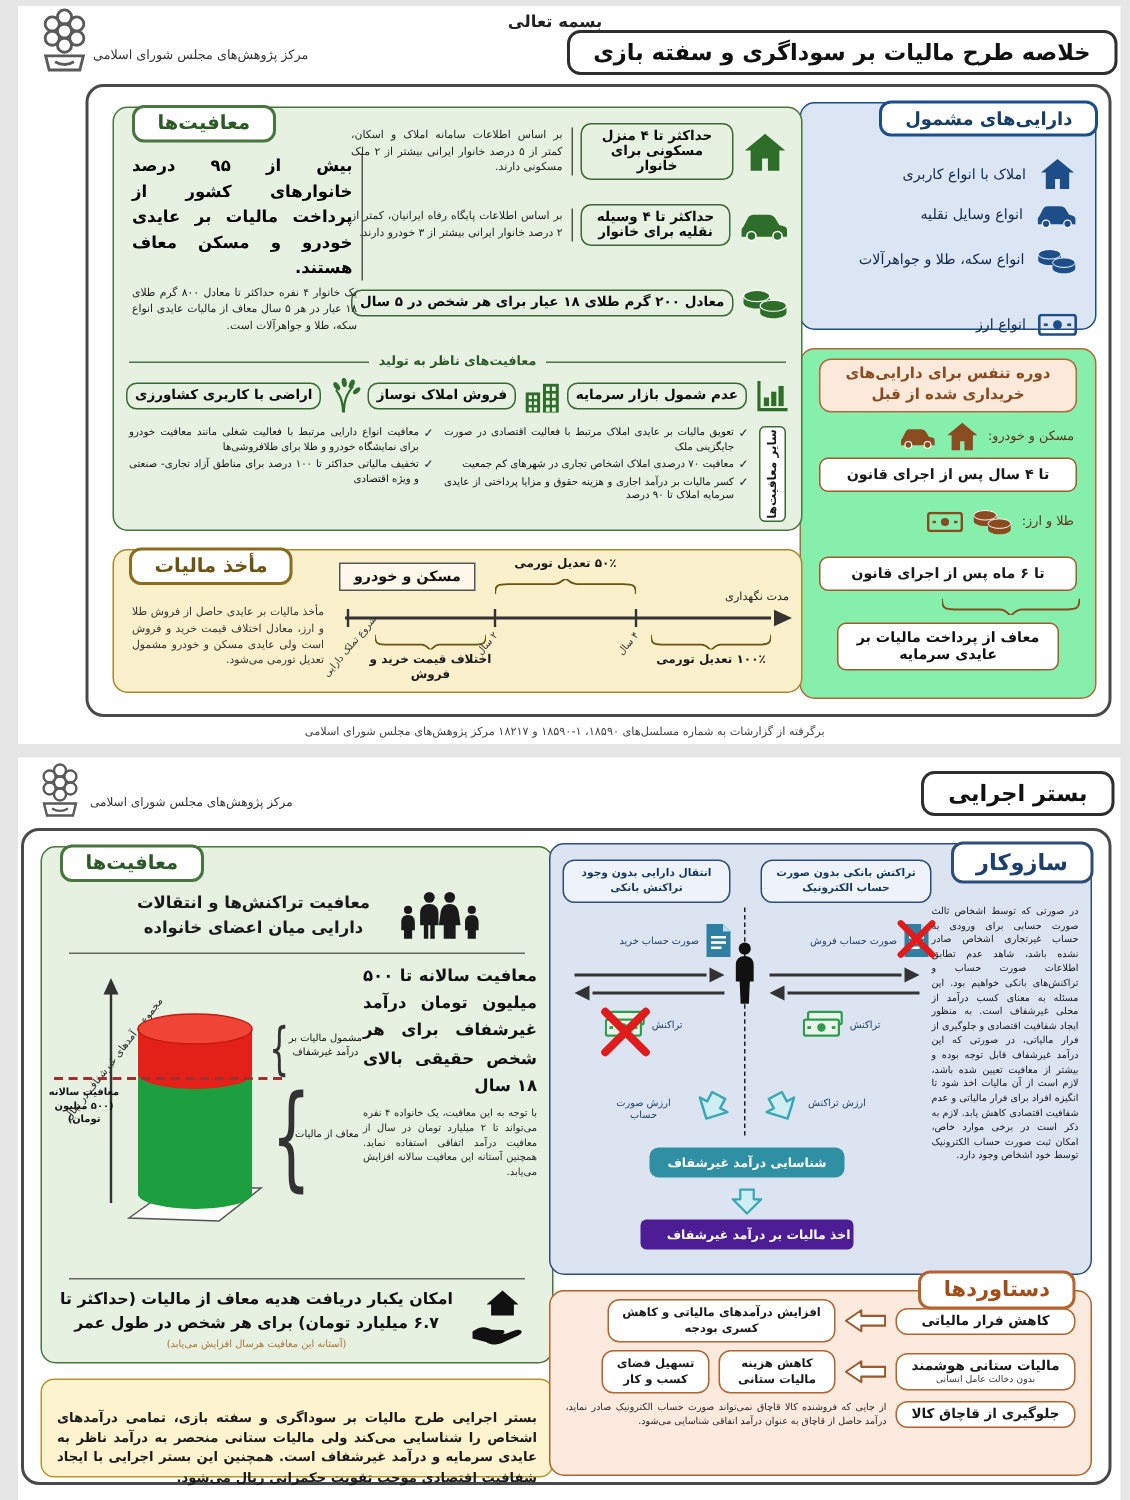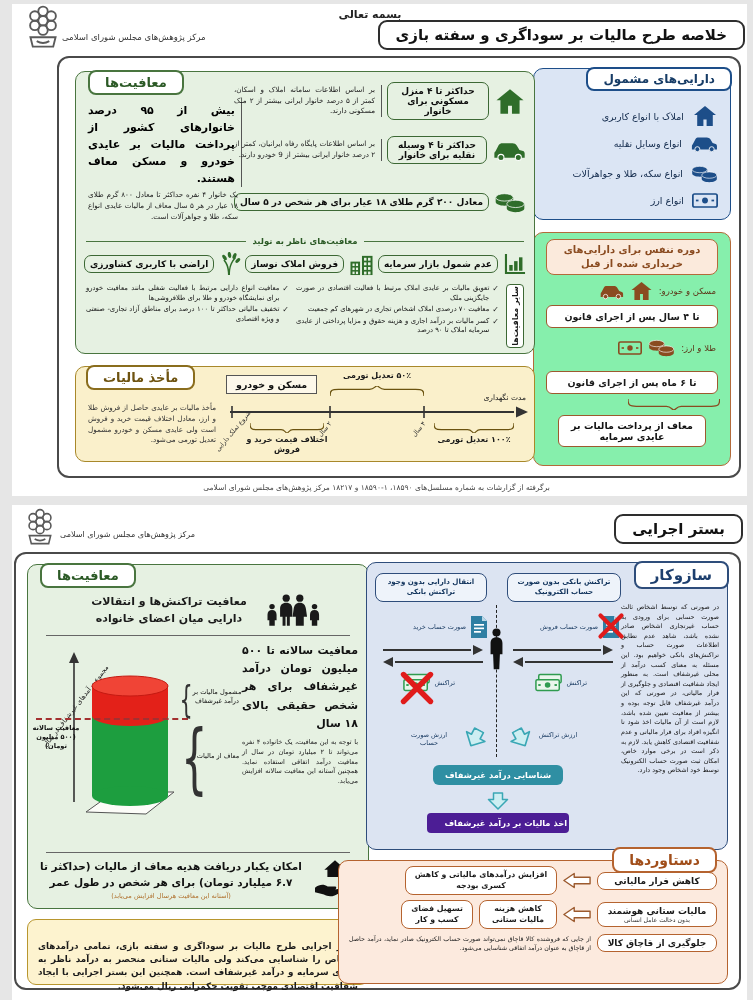--- a/index.html
+++ b/index.html
@@ -93,21 +93,21 @@
   .scen{position:absolute;top:2px;border:1.4px solid #2e4d7b;border-radius:8px;padding:3px 2px;background:#eef3fa;font-weight:bold;font-size:7.1px;text-align:center;color:#14365e;line-height:1.45}
   .dashline{position:absolute;left:121px;top:34px;height:152px;border-left:1.6px dashed #222}
   .mrow{position:absolute;display:flex;align-items:center;gap:3px}
   .mrow .lbl{font-size:6.5px;color:#14365e;white-space:nowrap}
   .icon-wrap{position:relative;flex:none}
   .xmark{position:absolute;left:-4px;top:-3px;right:-4px;bottom:-3px}
   .vlab{position:absolute;font-size:6.5px;text-align:center;color:#14365e;line-height:1.3}
   .detect{position:absolute;left:58px;top:194px;width:130px;background:#2f8fa3;color:#fff;font-weight:bold;font-size:8.3px;text-align:center;border-radius:6px;padding:5px 2px}
   .collect{position:absolute;left:52px;top:242px;width:142px;background:#4c1d95;color:#fff;font-weight:bold;font-size:8.3px;text-align:right;border-radius:4px;padding:5px 2px}
 
-  .box-ach{right:11px;top:306px;width:390px;height:124px;background:#fceade;border:1.6px solid #b5632f}
+  .box-ach{right:11px;top:306px;width:362px;height:124px;background:#fceade;border:1.6px solid #b5632f}
   .box-ach .boxtitle{top:-14px;right:10px;border:2px solid #b5632f;color:#a14e1a;font-size:14px}
   .ach-row{display:flex;align-items:center;gap:6px;margin:5px 10px 0}
   .ach-row:first-of-type{margin-top:12px}
   .cause{flex:none;width:120px;background:#fff;border:1.4px solid #b5632f;border-radius:8px;padding:3px 4px;text-align:center;font-weight:bold;font-size:9px;color:#1a1a1a}
   .cause .sub{display:block;font-weight:normal;font-size:6.2px;color:#333}
   .effect{background:#fff;border:1.4px solid #b5632f;border-radius:8px;padding:3px 5px;text-align:center;font-weight:bold;font-size:7.8px;line-height:1.35;color:#1a1a1a}
   .ach-note{flex:1;font-size:6.3px;line-height:1.45;text-align:justify;color:#222}
   .ic{flex:none;display:inline-block}
   svg{display:block}
 </style>
@@ -270,21 +270,21 @@
         <span class="lbl">انواع وسایل نقلیه</span>
       </div>
       <div class="asset-row" style="top:94px">
         <span class="ic">
             <svg width="27" height="21">
               <use href="#i-coins"></use>
             </svg>
           </span>
         <span class="lbl">انواع سکه، طلا و جواهرآلات</span>
       </div>
-      <div class="asset-row" style="top:124px">
+      <div class="asset-row" style="top:140px">
         <span class="ic">
             <svg width="26" height="15">
               <use href="#i-note"></use>
             </svg>
           </span>
         <span class="lbl">انواع ارز</span>
       </div>
     </div>
 
     <div class="rbox box-orange">
@@ -336,21 +336,21 @@
         <span class="pill" style="width:102px">حداکثر تا ۴ منزل مسکونی برای خانوار</span>
         <span class="note" style="width:148px">بر اساس اطلاعات سامانه املاک و اسکان، کمتر از ۵ درصد خانوار ایرانی بیشتر از ۲ ملک مسکونی دارند.</span>
       </div>
       <div class="ex-row" style="top:64px;width:292px">
         <span class="ic">
             <svg width="34" height="23">
               <use href="#i-car"></use>
             </svg>
           </span>
         <span class="pill" style="width:100px">حداکثر تا ۴ وسیله نقلیه برای خانوار</span>
-        <span class="note" style="width:148px">بر اساس اطلاعات پایگاه رفاه ایرانیان، کمتر از ۲ درصد خانوار ایرانی بیشتر از 9 خودرو دارند.</span>
+        <span class="note" style="width:148px">بر اساس اطلاعات پایگاه رفاه ایرانیان، کمتر از ۲ درصد خانوار ایرانی بیشتر از ۳ خودرو دارند.</span>
       </div>
       <div class="ex-row" style="top:118px;width:292px">
         <span class="ic">
             <svg width="32" height="24">
               <use href="#i-coins"></use>
             </svg>
           </span>
         <span class="pill" style="flex:1">معادل ۲۰۰ گرم طلای ۱۸ عیار برای هر شخص در ۵ سال</span>
       </div>
       <div class="footnote-small">یک خانوار ۴ نفره حداکثر تا معادل ۸۰۰ گرم طلای ۱۸ عیار در هر ۵ سال معاف از مالیات عایدی انواع سکه، طلا و جواهرآلات است.</div>

